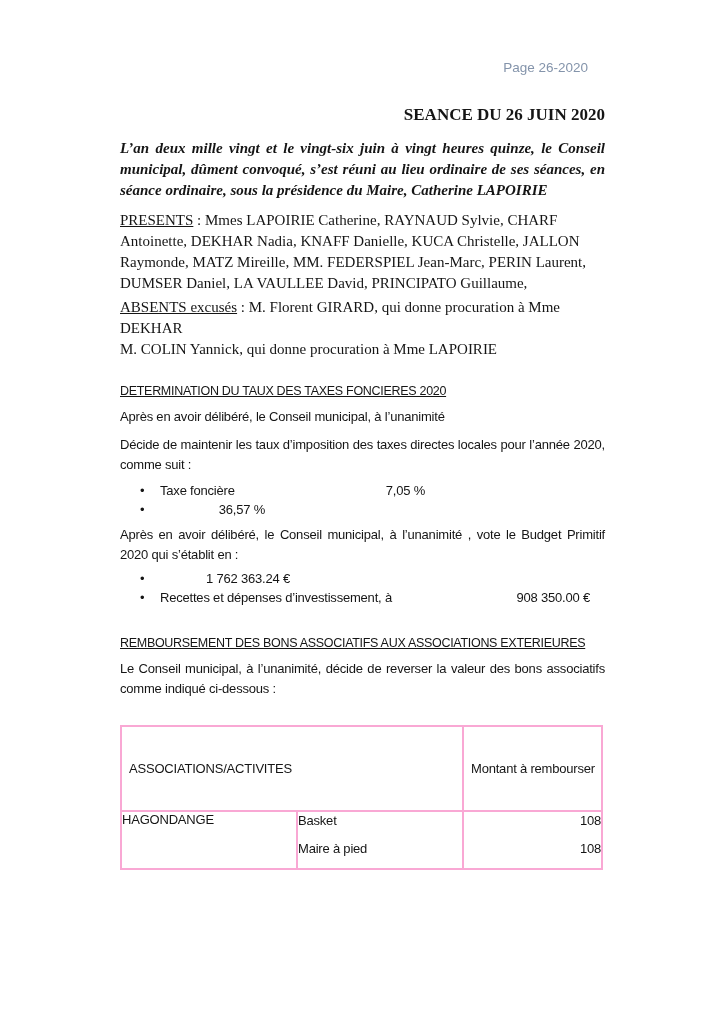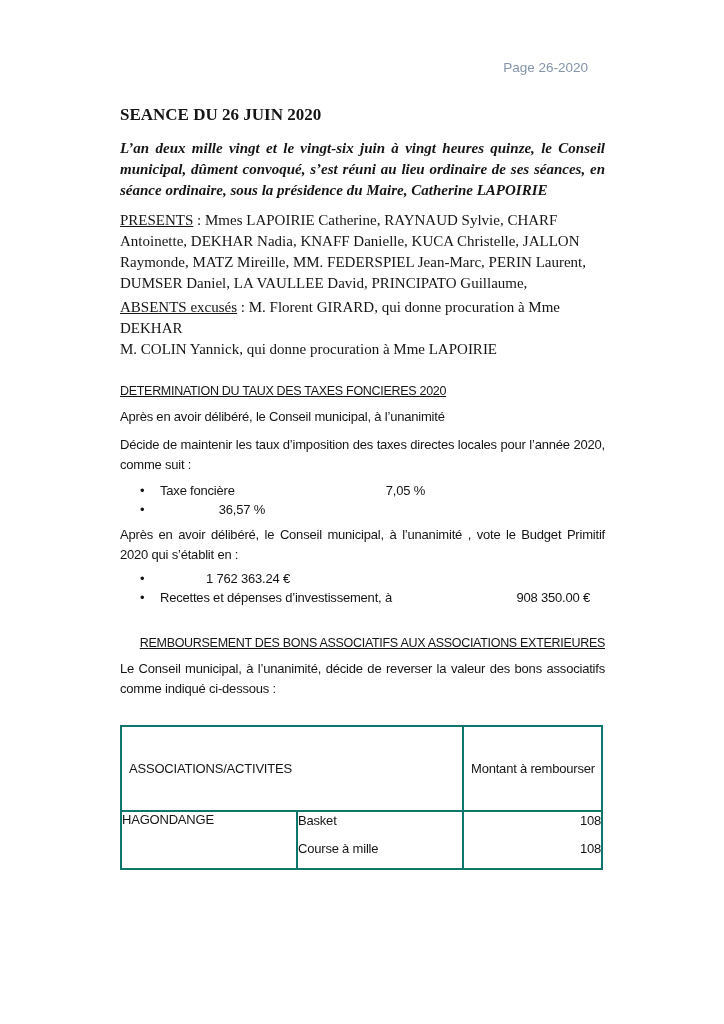--- a/index.html
+++ b/index.html
@@ -25,21 +25,21 @@
   }
   .content {
     position: absolute;
     left: 120px; top: 0;
     width: 485px;
   }
   .title {
     margin: 66px 0 0 0;
     font-size: 17px;
     font-weight: bold;
-    text-align: left;
+    text-align: right;
     font-family: "Liberation Serif", serif;
   }
   .preamble {
     margin: 13px 0 0 0;
     font-size: 15px;
     line-height: 21px;
     font-style: italic;
     font-weight: bold;
     text-align: justify;
   }
@@ -57,21 +57,21 @@
     font-size: 12.5px;
     letter-spacing: -0.3px;
     font-weight: normal;
     text-decoration: underline;
     line-height: 20px;
     margin: 0;
     white-space: nowrap;
   }
   .sec-taxes  { margin-top: 21px; }
   .sec-budget { margin-top: 22px; }
-  .sec-reimb  { margin-top: 26px; text-align: right; }
+  .sec-reimb  { margin-top: 26px; }
 
   .sans-par {
     font-family: "Liberation Sans", sans-serif;
     font-size: 13px;
     letter-spacing: -0.2px;
     line-height: 20px;
     margin: 6px 0 0 0;
   }
   .mt8 { margin-top: 8px; }
   .just { text-align: justify; }
@@ -97,21 +97,21 @@
     margin-top: 26px;
     border-collapse: collapse;
     table-layout: fixed;
     width: 481px;
     font-family: "Liberation Sans", sans-serif;
     font-size: 13px;
     letter-spacing: -0.2px;
     color: #151515;
   }
   .reimb-table td {
-    border: 2px solid #0f766e;
+    border: 2px solid #f9a8d4;
     padding: 0;
   }
   .thead-row td {
     height: 83px;
     vertical-align: middle;
     padding-left: 7px;
     padding-right: 4px;
   }
   .body-row td {
     height: 55px;
@@ -180,21 +180,21 @@
       </colgroup>
       <tbody>
         <tr class="thead-row">
           <td colspan="2">ASSOCIATIONS/ACTIVITES</td>
           <td>Montant à rembourser</td>
         </tr>
         <tr class="body-row">
           <td class="cell-assoc">HAGONDANGE</td>
           <td class="cell-activ">
             <div class="cell-line">Basket</div>
-            <div class="cell-line">Course à mille</div>
+            <div class="cell-line">Maire à pied</div>
           </td>
           <td class="cell-amount">
             <div class="cell-line">108</div>
             <div class="cell-line">108</div>
           </td>
         </tr>
       </tbody>
     </table>
 
   </div>

